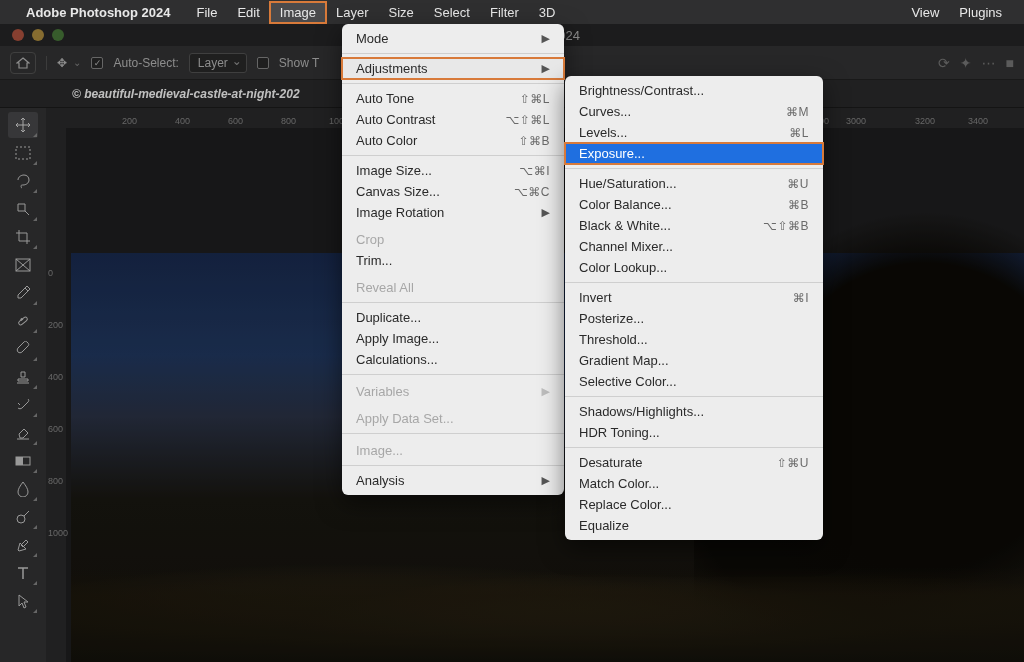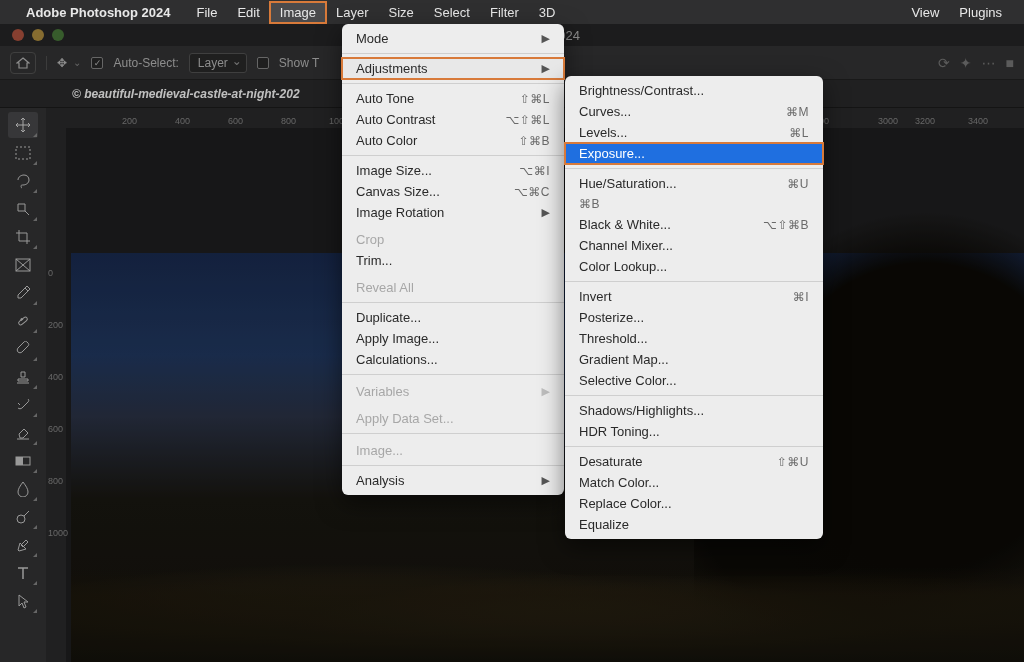--- a/index.html
+++ b/index.html
@@ -246,21 +246,21 @@
   <div class="canvas-wrap">
     <div class="ruler-corner"></div>
     <div class="ruler-h">
       <span style="left:56px">200</span>
       <span style="left:109px">400</span>
       <span style="left:162px">600</span>
       <span style="left:215px">800</span>
       <span style="left:263px">1000</span>
       <span style="left:318px">1200</span>
       <span style="left:743px">2800</span>
-      <span style="left:812px">3000</span>
+      <span style="left:780px">3000</span>
       <span style="left:849px">3200</span>
       <span style="left:902px">3400</span>
     </div>
     <div class="ruler-v">
       <span style="top:140px">0</span>
       <span style="top:192px">200</span>
       <span style="top:244px">400</span>
       <span style="top:296px">600</span>
       <span style="top:348px">800</span>
       <span style="top:400px">1000</span>
@@ -360,20 +360,21 @@
     </div>
   <div class="row hl-blue">
       <span class="lbl">Exposure...</span>
     </div>
   <div class="sep"></div>
   <div class="row">
       <span class="lbl">Hue/Saturation...</span>
       <span class="sc">⌘U</span>
     </div>
   <div class="row">
+      <span class="lbl">Color Balance...</span>
       <span class="sc">⌘B</span>
     </div>
   <div class="row">
       <span class="lbl">Black &amp; White...</span>
       <span class="sc">⌥⇧⌘B</span>
     </div>
   <div class="row">
       <span class="lbl">Channel Mixer...</span>
     </div>
   <div class="row">

